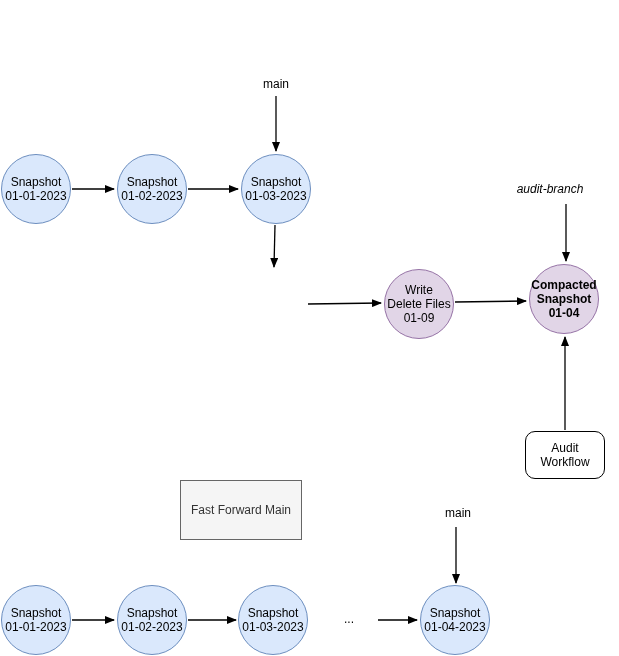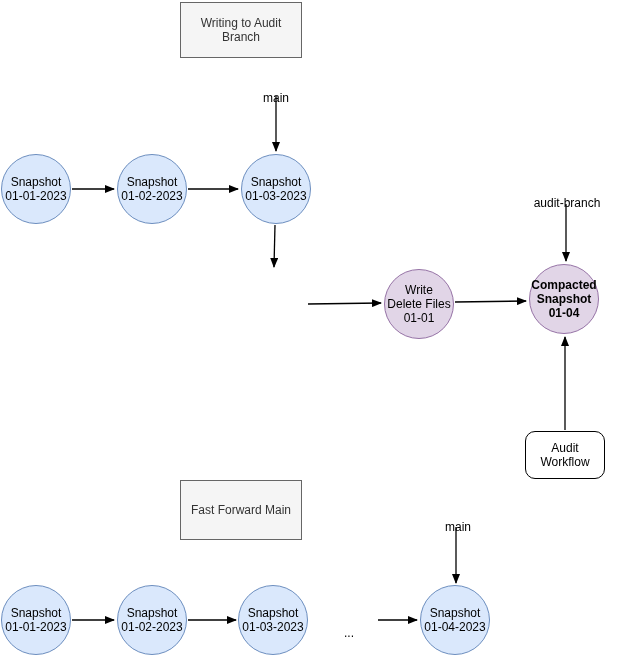--- a/index.html
+++ b/index.html
@@ -33,32 +33,31 @@
   .blue   { background: #dae8fc; border: 1px solid #6c8ebf; }
   .purple { background: #e1d5e7; border: 1px solid #9673a6; }
   .graybox  { background: #f5f5f5; border: 1px solid #666666; color: #333333; }
   .whitebox { background: #ffffff; border: 1px solid #000000; border-radius: 10px; }
   .floatlabel {
     position: absolute;
     transform: translate(-50%, -50%);
     font-size: 12px;
     white-space: nowrap;
     text-align: center;
-    margin-top: 14px;
   }
   
   #box-writing   { left: 180px; top: 2px;   width: 122px; height: 56px; }
   #lbl-main-top  { left: 276px; top: 84px; }
   #snap-t1 { left: 1px;   top: 154px; }
   #snap-t2 { left: 117px; top: 154px; }
   #snap-t3 { left: 241px; top: 154px; }
   #node-wdata  { left: 237px; top: 270px; }
   #node-wdel   { left: 384px; top: 269px; }
   #node-comp   { left: 529px; top: 264px; font-weight: bold; }
-  #lbl-audit-branch { left: 567px; top: 189px; }
+  #lbl-audit-branch { left: 550px; top: 189px; font-style: italic; }
   #box-workflow { left: 525px; top: 431px; width: 80px; height: 48px; }
   #box-ff        { left: 180px; top: 480px; width: 122px; height: 60px; }
   #lbl-main-bottom { left: 458px; top: 513px; }
   #lbl-ellipsis    { left: 349px; top: 619px; }
   #snap-b1 { left: 1px;   top: 585px; }
   #snap-b2 { left: 117px; top: 585px; }
   #snap-b3 { left: 238px; top: 585px; }
   #snap-b4 { left: 420px; top: 585px; }
 </style>
 </head>
@@ -81,44 +80,40 @@
       <line x1="455" y1="302" x2="526" y2="301" marker-end="url(#arr)"></line>
       <line x1="566" y1="204" x2="566" y2="261" marker-end="url(#arr)"></line>
       <line x1="565" y1="430" x2="565" y2="337" marker-end="url(#arr)"></line>
       <line x1="456" y1="527" x2="456" y2="583" marker-end="url(#arr)"></line>
       <line x1="378" y1="620" x2="417" y2="620" marker-end="url(#arr)"></line>
       <line x1="72" y1="620" x2="114" y2="620" marker-end="url(#arr)"></line>
       <line x1="188" y1="620" x2="236" y2="620" marker-end="url(#arr)"></line>
     </g>
   </svg>
 
-  <div id="box-writing" class="node graybox">
-    <span class="lbl">Writing to Audit
-Branch</span>
-  </div>
 
   <div id="lbl-main-top" class="floatlabel">main</div>
 
   <div id="snap-t1" class="node circle blue">
     <span class="lbl">Snapshot
 01-01-2023</span>
   </div>
   <div id="snap-t2" class="node circle blue">
     <span class="lbl">Snapshot
 01-02-2023</span>
   </div>
   <div id="snap-t3" class="node circle blue">
     <span class="lbl">Snapshot
 01-03-2023</span>
   </div>
 
   <div id="node-wdel" class="node circle purple">
     <span class="lbl">Write
 Delete Files
-01-01</span>
+01-09</span>
   </div>
   <div id="node-comp" class="node circle purple">
     <span class="lbl">Compacted
 Snapshot
 01-04</span>
   </div>
 
   <div id="lbl-audit-branch" class="floatlabel">audit-branch</div>
 
   <div id="box-workflow" class="node whitebox">

